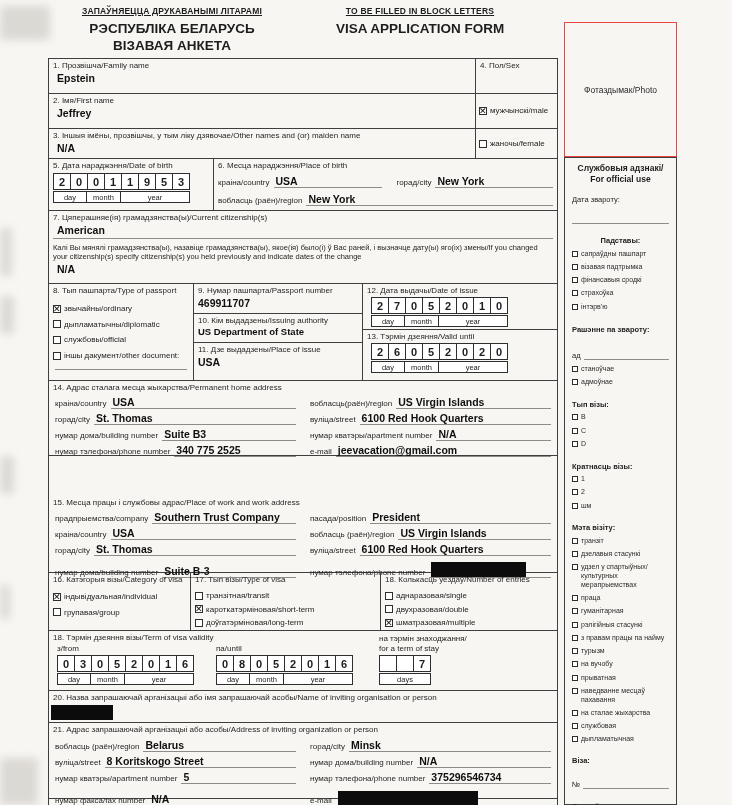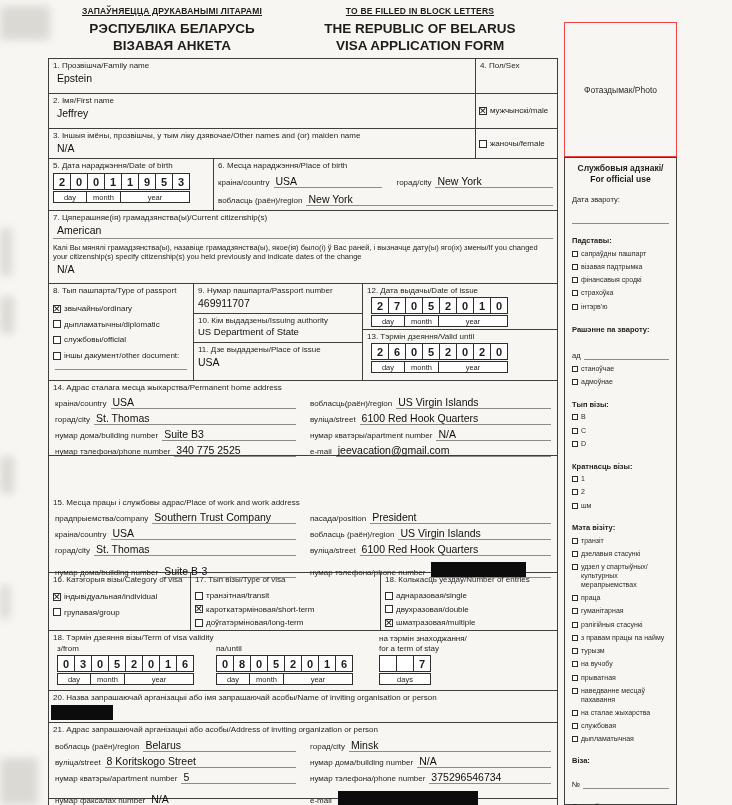--- a/index.html
+++ b/index.html
@@ -15,21 +15,21 @@
   
   .hdr-col { position:absolute; top:6px; width:240px; text-align:center; }
   .hdr-note { font-size:8.5px; font-weight:bold; text-decoration:underline; letter-spacing:.2px; }
   .hdr-title { font-size:13.5px; font-weight:bold; margin-top:5px; line-height:1.25; }
 
   
   .form-main { position:absolute; left:48px; top:58px; width:510px; border:1px solid #3e3e3e; background:transparent; }
   .bb { border-bottom:1px solid #3e3e3e; }
   .br { border-right:1px solid #3e3e3e; }
   .lbl { font-size:8px; line-height:1.25; color:#262626; padding:2px 4px 0 4px; }
-  .val { font-weight:normal; font-size:10.5px; color:#0f0f0f; }
+  .val { font-weight:bold; font-size:10.5px; color:#0f0f0f; }
   .rowflex { display:flex; }
   .cellpad { padding:2px 4px; }
 
   .bigval { padding:1px 6px 2px 8px; }
 
   
   .sexcell { display:flex; align-items:center; padding:0 3px; }
 
   
   .cb { width:8px; height:8px; border:1px solid #2e2e2e; background:#fff; flex:none; position:relative; margin-right:3px; display:inline-block; }
@@ -84,21 +84,20 @@
   <div class="hdr-col" style="left:52px;">
     <div class="hdr-note">ЗАПАЎНЯЕЦЦА ДРУКАВАНЫМІ ЛІТАРАМІ</div>
     <div class="hdr-title">
       <div>РЭСПУБЛІКА БЕЛАРУСЬ</div>
       <div>ВІЗАВАЯ АНКЕТА</div>
     </div>
   </div>
   <div class="hdr-col" style="left:300px;">
     <div class="hdr-note">TO BE FILLED IN BLOCK LETTERS</div>
     <div class="hdr-title">
-      <div>THE REPUBLIC OF BELARUS</div>
       <div>VISA APPLICATION FORM</div>
     </div>
   </div>
 
   <div class="form-main">
 
     <div class="rowflex bb" style="height:100px;">
       <div class="br" style="width:427px;">
         <div class="bb" style="height:35px;">
           <div class="lbl">1. Прозвішча/Family name</div>
@@ -539,21 +538,21 @@
   </div>
 
   <div class="official-box">
     <div class="side-title">
       <div>Службовыя адзнакі/</div>
       <div>For official use</div>
     </div>
     <div class="side-h" style="margin-top:10px; font-weight:normal;">Дата звароту:</div>
     <div class="sline" style="margin-top:8px;"></div>
 
-    <div class="side-h" style="margin-top:12px;">Падставы:</div>
+    <div class="side-h" style="margin-top:12px;text-align:center;">Падставы:</div>
     <div class="sideopt">
         <span class="cb"></span>
         <span>сапраўдны пашпарт</span>
       </div>
     <div class="sideopt">
         <span class="cb"></span>
         <span>візавая падтрымка</span>
       </div>
     <div class="sideopt">
         <span class="cb"></span>

